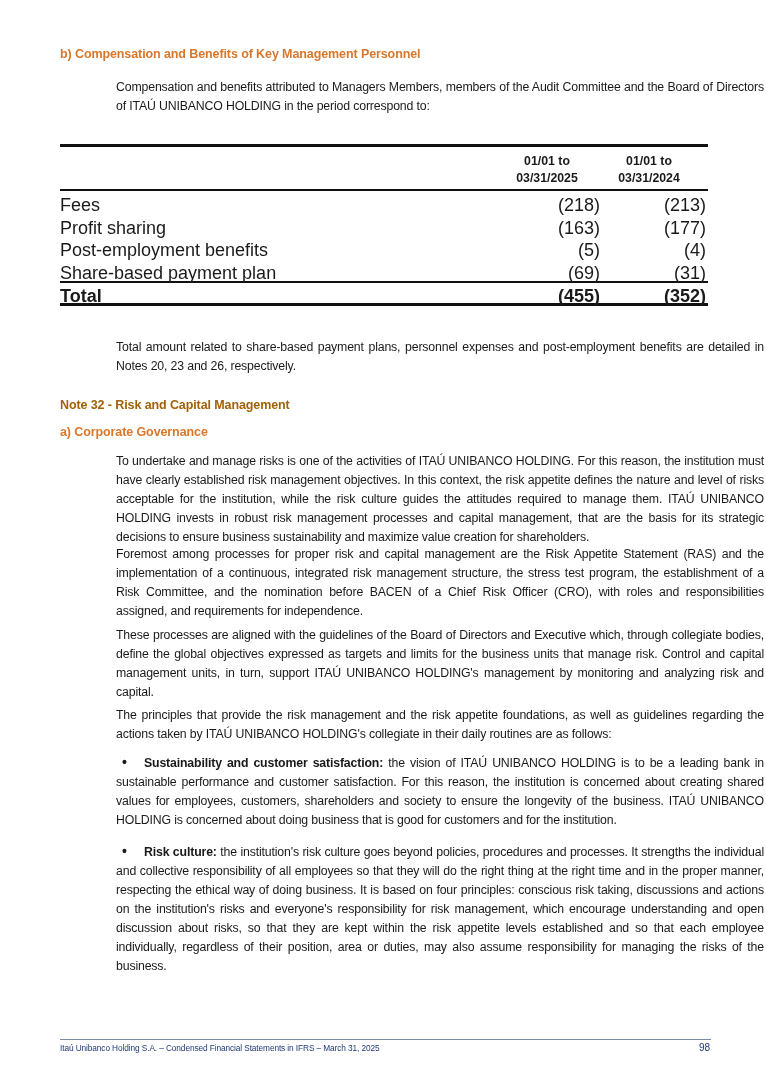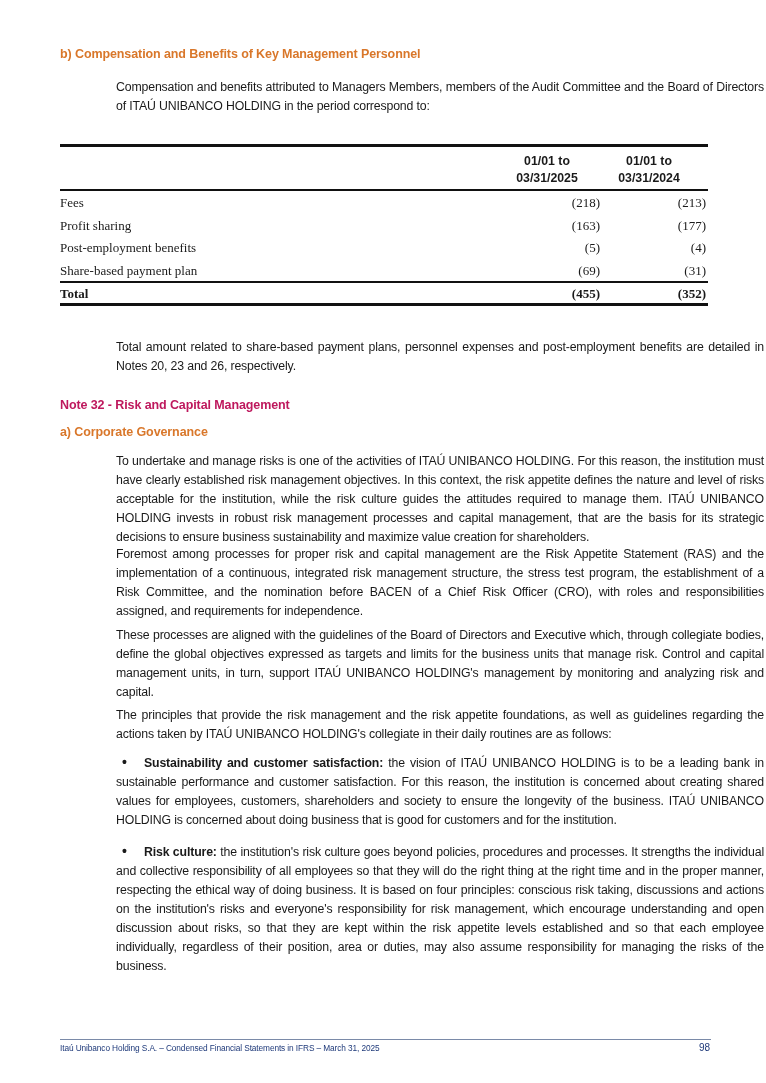--- a/index.html
+++ b/index.html
@@ -6,21 +6,21 @@
     body {
       width: 766px; height: 1083px; position: relative; overflow: hidden;
       font-family: "Liberation Sans", sans-serif; color: #1a1a1a;
     }
     .page { position: absolute; left: 60px; top: 0; width: 648px; }
     .h-orange {
       position: absolute; left: 0; color: #d9772a; font-weight: bold;
       font-size: 12.5px; letter-spacing: -0.1px;
     }
     .h-blue {
-      position: absolute; left: 0; color: #be185d; font-weight: bold;
+      position: absolute; left: 0; color: #a16207; font-weight: bold;
       font-size: 12.5px; letter-spacing: -0.1px;
     }
     .para {
       position: absolute; left: 12px; width: 648px; font-size: 12.3px;
       line-height: 19px; text-align: justify; letter-spacing: -0.15px; margin-left: 44px;
     }
     .para-bullet { text-indent: 0; }
     .bullet-dot {
       display: inline-block; width: 22px; font-weight: bold; font-size: 14px;
       padding-left: 6px; box-sizing: content-box;
@@ -31,21 +31,21 @@
     .tbl { position: absolute; left: 0; top: 144px; width: 648px; }
     .rule-thick { height: 3px; background: #111; }
     .rule-mid { height: 2px; background: #111; }
     .tbl-head { position: relative; height: 42px; }
     .col-head {
       position: absolute; top: 6px; width: 110px; text-align: center;
       font-weight: bold; font-size: 12.3px; line-height: 17px;
     }
     .col-head.c1 { left: 432px; }
     .col-head.c2 { left: 534px; }
-    .tbl-row { position: relative; height: 22.5px; font-size: 13px; font-family: Liberation Serif, serif; }
+    .tbl-row { position: relative; height: 22.5px; font-size: 18px; }
     .tbl-row .lbl { position: absolute; left: 0; top: 4px; }
     .tbl-row .v1 { position: absolute; right: 108px; top: 4px; text-align: right; }
     .tbl-row .v2 { position: absolute; right: 2px; top: 4px; text-align: center; }
     .tbl-row.total { font-weight: bold; height: 20px; }
     .tbl-row.total .lbl, .tbl-row.total .v1, .tbl-row.total .v2 { top: 3px; }
 
     .footer-rule {
       position: absolute; left: 60px; top: 1039px; width: 651px; height: 1px; background: #7a8aa8;
     }
     .footer-left {

